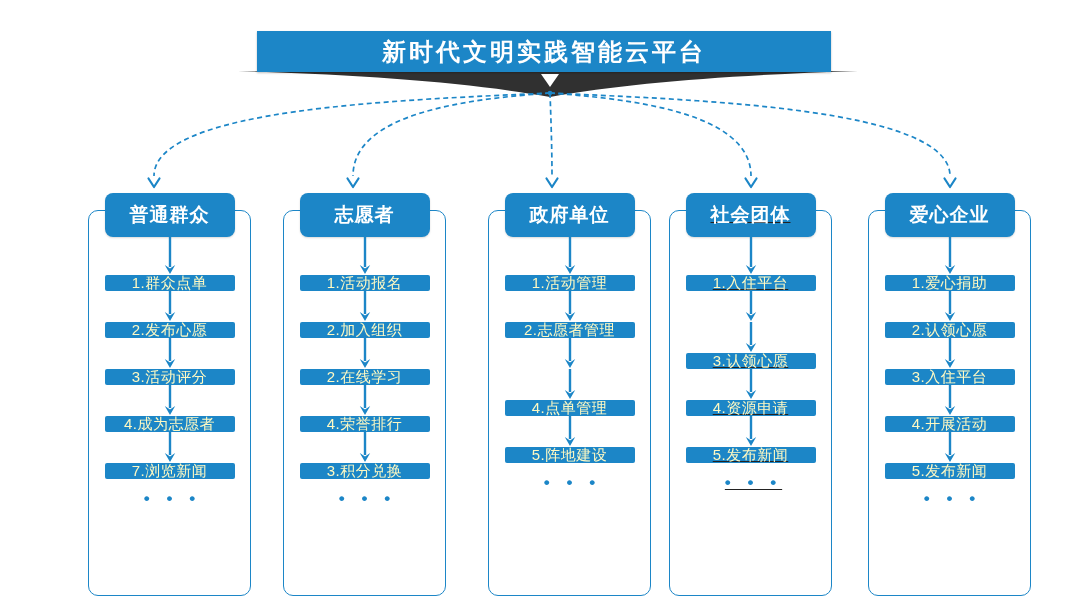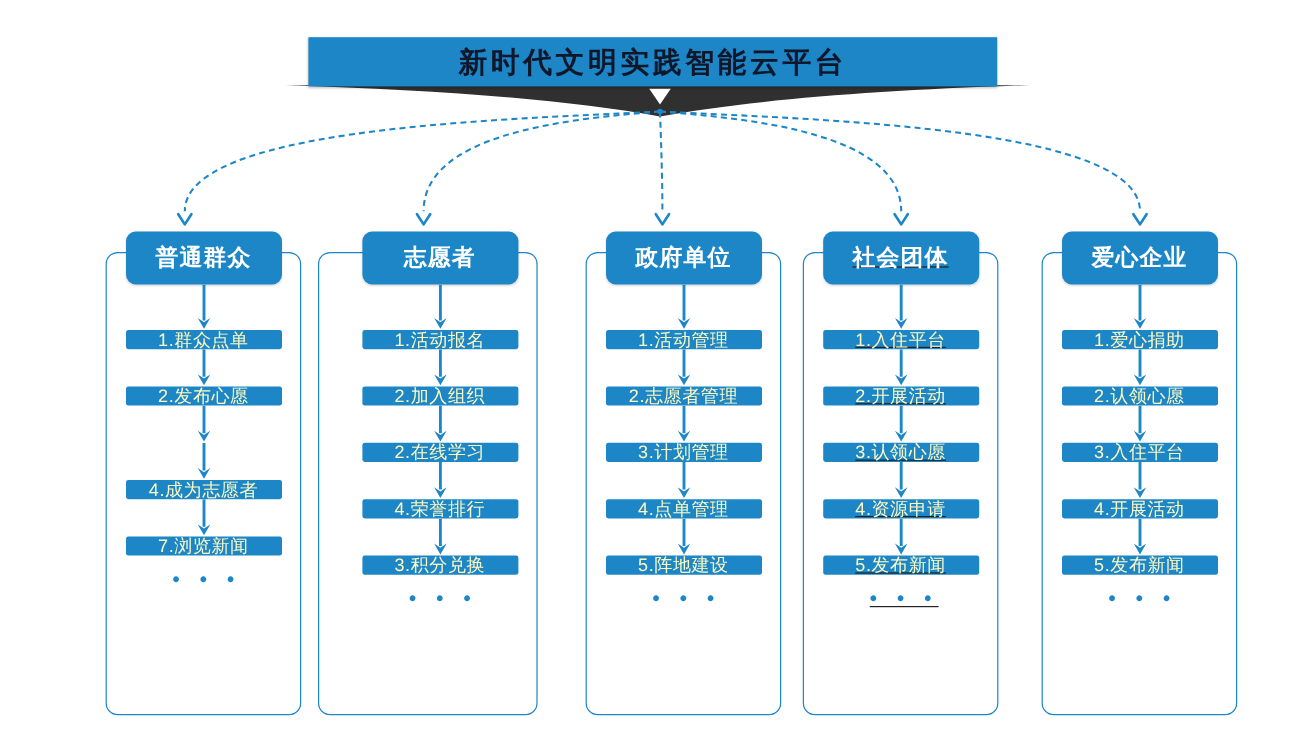--- a/index.html
+++ b/index.html
@@ -14,34 +14,34 @@
 
   
   .banner {
     position:absolute; left:257px; top:31px; width:574px; height:41px;
     background:var(--accent,#1c86c7);
     display:flex; align-items:center; justify-content:center;
     z-index:3;
     box-shadow:0 1px 2px rgba(0,0,0,.25);
   }
   .banner-title {
-    color:#0f172a; font-size:24px; font-weight:bold; letter-spacing:3px;
+    color:#ffffff; font-size:24px; font-weight:bold; letter-spacing:3px;
     white-space:nowrap;
   }
 
   
   .deco { position:absolute; left:0; top:0; z-index:2; pointer-events:none; }
   .fan  { color:var(--accent,#1c86c7); }
   .ribbon { color:var(--swoosh,#303030); }
 
   
   .column {
     position:absolute; top:193px; width:163px; height:403px;
   }
-  .col-1 { left:88px; } .col-2 { left:265px;padding-left:20px; } .col-3 { left:488px;text-align:center; }
+  .col-1 { left:88px; } .col-2 { left:283px; } .col-3 { left:488px;text-align:center; }
   .col-4 { left:669px;text-decoration:underline; } .col-5 { left:868px; }
 
   .outer-border {
     position:absolute; left:0; right:0; top:17px; bottom:0;
     border:1.6px solid var(--accent,#1c86c7);
     border-radius:10px;
     background:transparent;
   }
   .col-content {
     position:relative; z-index:1;
@@ -113,20 +113,21 @@
       <div class="flow-step">1.群众点单</div>
       <svg class="v-arrow" width="16" height="31">
         <line x1="8" y1="0" x2="8" y2="23" stroke="currentColor" stroke-width="2.4"></line>
         <path d="M2.8,21 L8,30 L13.2,21 L8,24.5 Z" fill="currentColor"></path>
       </svg>
       <div class="flow-step">2.发布心愿</div>
       <svg class="v-arrow" width="16" height="31">
         <line x1="8" y1="0" x2="8" y2="23" stroke="currentColor" stroke-width="2.4"></line>
         <path d="M2.8,21 L8,30 L13.2,21 L8,24.5 Z" fill="currentColor"></path>
       </svg>
+      <div class="flow-step">3.活动评分</div>
       <svg class="v-arrow" width="16" height="31">
         <line x1="8" y1="0" x2="8" y2="23" stroke="currentColor" stroke-width="2.4"></line>
         <path d="M2.8,21 L8,30 L13.2,21 L8,24.5 Z" fill="currentColor"></path>
       </svg>
       <div class="flow-step">4.成为志愿者</div>
       <svg class="v-arrow" width="16" height="31">
         <line x1="8" y1="0" x2="8" y2="23" stroke="currentColor" stroke-width="2.4"></line>
         <path d="M2.8,21 L8,30 L13.2,21 L8,24.5 Z" fill="currentColor"></path>
       </svg>
       <div class="flow-step">7.浏览新闻</div>
@@ -178,21 +179,20 @@
       <div class="flow-step">1.活动管理</div>
       <svg class="v-arrow" width="16" height="31">
         <line x1="8" y1="0" x2="8" y2="23" stroke="currentColor" stroke-width="2.4"></line>
         <path d="M2.8,21 L8,30 L13.2,21 L8,24.5 Z" fill="currentColor"></path>
       </svg>
       <div class="flow-step">2.志愿者管理</div>
       <svg class="v-arrow" width="16" height="31">
         <line x1="8" y1="0" x2="8" y2="23" stroke="currentColor" stroke-width="2.4"></line>
         <path d="M2.8,21 L8,30 L13.2,21 L8,24.5 Z" fill="currentColor"></path>
       </svg>
-      <div class="flow-step">3.计划管理</div>
       <svg class="v-arrow" width="16" height="31">
         <line x1="8" y1="0" x2="8" y2="23" stroke="currentColor" stroke-width="2.4"></line>
         <path d="M2.8,21 L8,30 L13.2,21 L8,24.5 Z" fill="currentColor"></path>
       </svg>
       <div class="flow-step">4.点单管理</div>
       <svg class="v-arrow" width="16" height="31">
         <line x1="8" y1="0" x2="8" y2="23" stroke="currentColor" stroke-width="2.4"></line>
         <path d="M2.8,21 L8,30 L13.2,21 L8,24.5 Z" fill="currentColor"></path>
       </svg>
       <div class="flow-step">5.阵地建设</div>
@@ -206,21 +206,20 @@
       <div class="col-header">社会团体</div>
       <svg class="v-arrow" width="16" height="38">
         <line x1="8" y1="0" x2="8" y2="30" stroke="currentColor" stroke-width="2.4"></line>
         <path d="M2.8,28 L8,37 L13.2,28 L8,31.5 Z" fill="currentColor"></path>
       </svg>
       <div class="flow-step">1.入住平台</div>
       <svg class="v-arrow" width="16" height="31">
         <line x1="8" y1="0" x2="8" y2="23" stroke="currentColor" stroke-width="2.4"></line>
         <path d="M2.8,21 L8,30 L13.2,21 L8,24.5 Z" fill="currentColor"></path>
       </svg>
-      <div class="flow-step">2.开展活动</div>
       <svg class="v-arrow" width="16" height="31">
         <line x1="8" y1="0" x2="8" y2="23" stroke="currentColor" stroke-width="2.4"></line>
         <path d="M2.8,21 L8,30 L13.2,21 L8,24.5 Z" fill="currentColor"></path>
       </svg>
       <div class="flow-step">3.认领心愿</div>
       <svg class="v-arrow" width="16" height="31">
         <line x1="8" y1="0" x2="8" y2="23" stroke="currentColor" stroke-width="2.4"></line>
         <path d="M2.8,21 L8,30 L13.2,21 L8,24.5 Z" fill="currentColor"></path>
       </svg>
       <div class="flow-step">4.资源申请</div>

